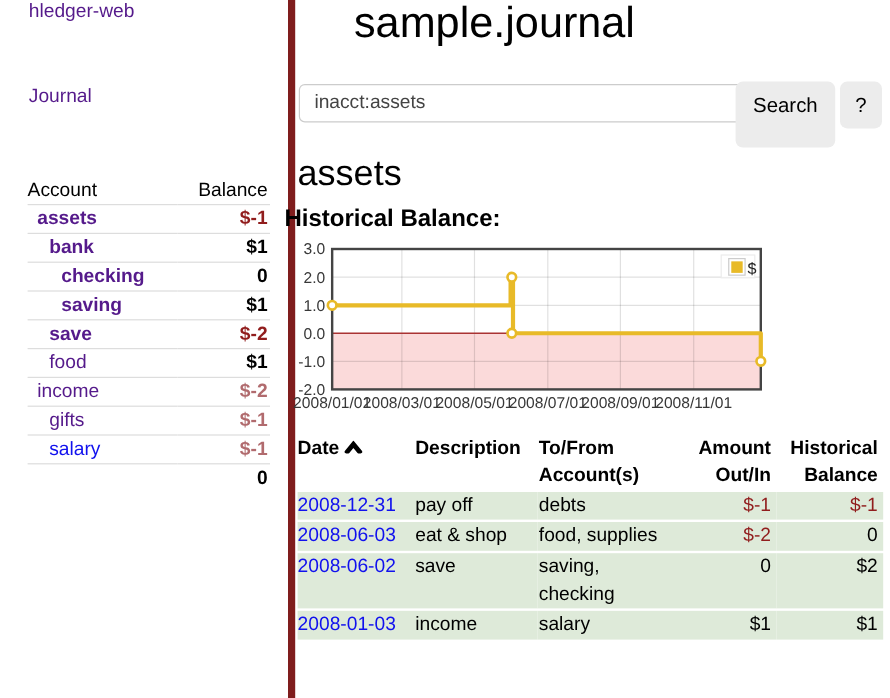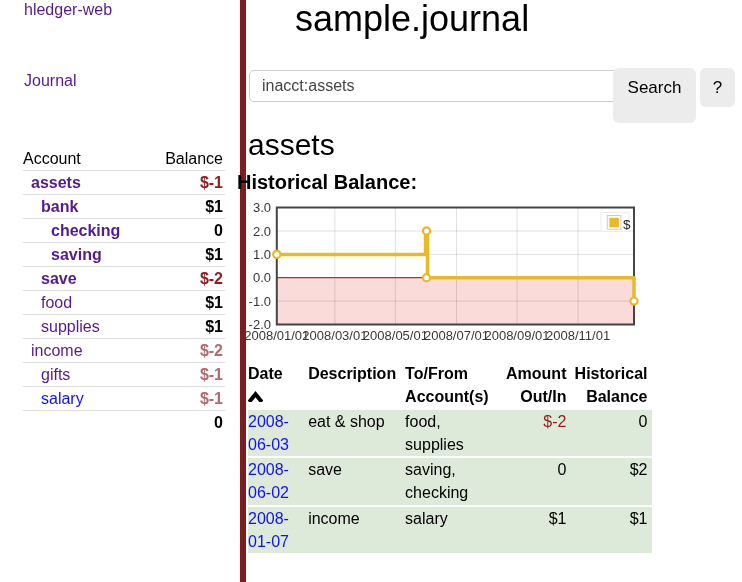--- a/index.html
+++ b/index.html
@@ -27,21 +27,21 @@
 #q{position:absolute;left:249px;top:70px;width:404px;height:32px;border:1px solid #ccc;border-radius:5px;box-sizing:border-box;}
 #q .txt{position:absolute;left:12px;top:6px;font-size:16px;color:#444;}
 #q .x{position:absolute;right:8px;top:5px;font-size:21px;font-weight:bold;color:#d7d1e6;line-height:21px;}
 .btn{position:absolute;background:#ececec;border-radius:6px;text-align:center;color:#000;}
 #searchbtn{left:613px;top:68px;width:83px;height:55px;font-size:17px;line-height:39px;}
 #helpbtn{left:700px;top:68px;width:35px;height:39px;font-size:17px;line-height:39px;}
 #h2{position:absolute;left:248px;top:129px;font-size:30px;line-height:32px;}
 #hb{position:absolute;left:237px;top:172px;font-size:20px;font-weight:bold;line-height:20px;}
 #chart{position:absolute;left:240px;top:200px;}
 
-#reg{position:absolute;left:248px;top:359.5px;width:404px;border-collapse:separate;border-spacing:0 2px;font-size:16px;}
+#reg{position:absolute;left:248px;top:359.5px;width:488px;border-collapse:separate;border-spacing:0 2px;font-size:16px;}
 #reg th{font-weight:bold;padding:0 6px 0 1px;line-height:23px;text-align:left;vertical-align:top;}
 #reg th:first-child,#reg td:first-child{padding-left:0;}
 #reg th.r,#reg td.r{text-align:right;padding-right:4.5px;}
 #reg td{padding:0 6px 0.5px 1px;line-height:23px;vertical-align:top;background:#deead9;}
 </style>
 </head>
 <body>
 <div id="side">
   <a id="brand" class="v" href="#">hledger-web</a>
   <a id="journal" class="v" href="#">Journal</a>
@@ -66,24 +66,20 @@
     <tr>
           <td class="d3 b"><a class="v" href="#">saving</a></td>
           <td class="r">$1</td>
         </tr>
     <tr>
           <td class="d2 b"><a class="v" href="#">save</a></td>
           <td class="r neg">$-2</td>
         </tr>
     <tr>
           <td class="d2"><a class="v" href="#">food</a></td>
-          <td class="r">$1</td>
-        </tr>
-    <tr>
-          <td class="d2"><a class="v" href="#">supplies</a></td>
           <td class="r">$1</td>
         </tr>
     <tr>
           <td class="d1"><a class="v" href="#">income</a></td>
           <td class="r negl">$-2</td>
         </tr>
     <tr>
           <td class="d2"><a class="v" href="#">gifts</a></td>
           <td class="r negl">$-1</td>
         </tr>
@@ -170,34 +166,41 @@
       <tr>
         <th>Date <svg width="15" height="11" viewBox="0 0 15 11" style="display:inline-block;vertical-align:-0.5px">
             <path d="M2.4 9.4 L7.5 3.2 L12.6 9.4" fill="none" stroke="#000" stroke-width="4" stroke-linecap="square"></path>
           </svg></th>
         <th>Description</th>
         <th>To/From<br>Account(s)</th>
         <th class="r">Amount<br>Out/In</th>
         <th class="r">Historical<br>Balance</th>
       </tr>
   <tr>
+        <td><a class="n" href="#">2008-12-31</a></td>
+        <td>pay off</td>
+        <td>debts</td>
+        <td class="r neg">$-1</td>
+        <td class="r neg">$-1</td>
+      </tr>
+  <tr>
         <td><a class="n" href="#">2008-06-03</a></td>
         <td>eat &amp; shop</td>
         <td>food, supplies</td>
         <td class="r neg">$-2</td>
         <td class="r">0</td>
       </tr>
   <tr>
         <td><a class="n" href="#">2008-06-02</a></td>
         <td>save</td>
         <td>saving,<br>checking</td>
         <td class="r">0</td>
         <td class="r">$2</td>
       </tr>
   <tr>
-        <td><a class="n" href="#">2008-01-07</a></td>
+        <td><a class="n" href="#">2008-01-03</a></td>
         <td>income</td>
         <td>salary</td>
         <td class="r">$1</td>
         <td class="r">$1</td>
       </tr>
 </tbody>
   </table>
 
 </body></html>

